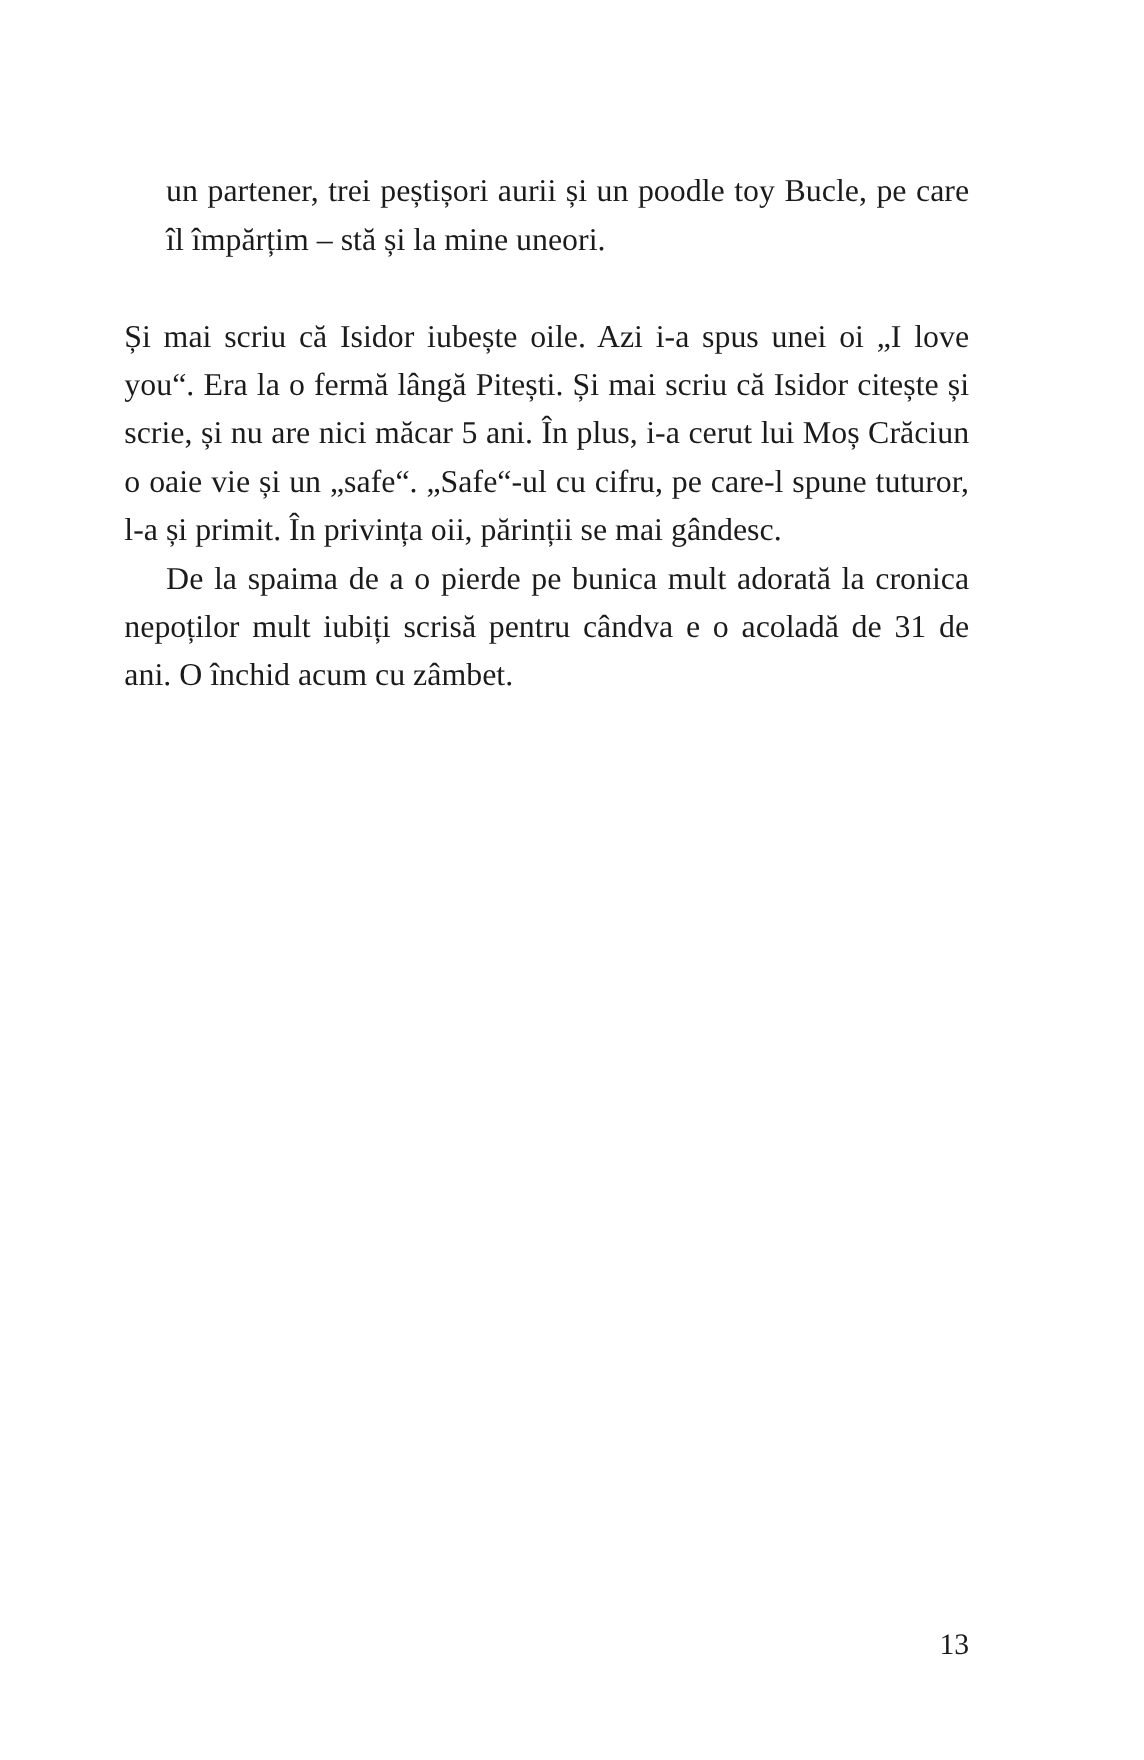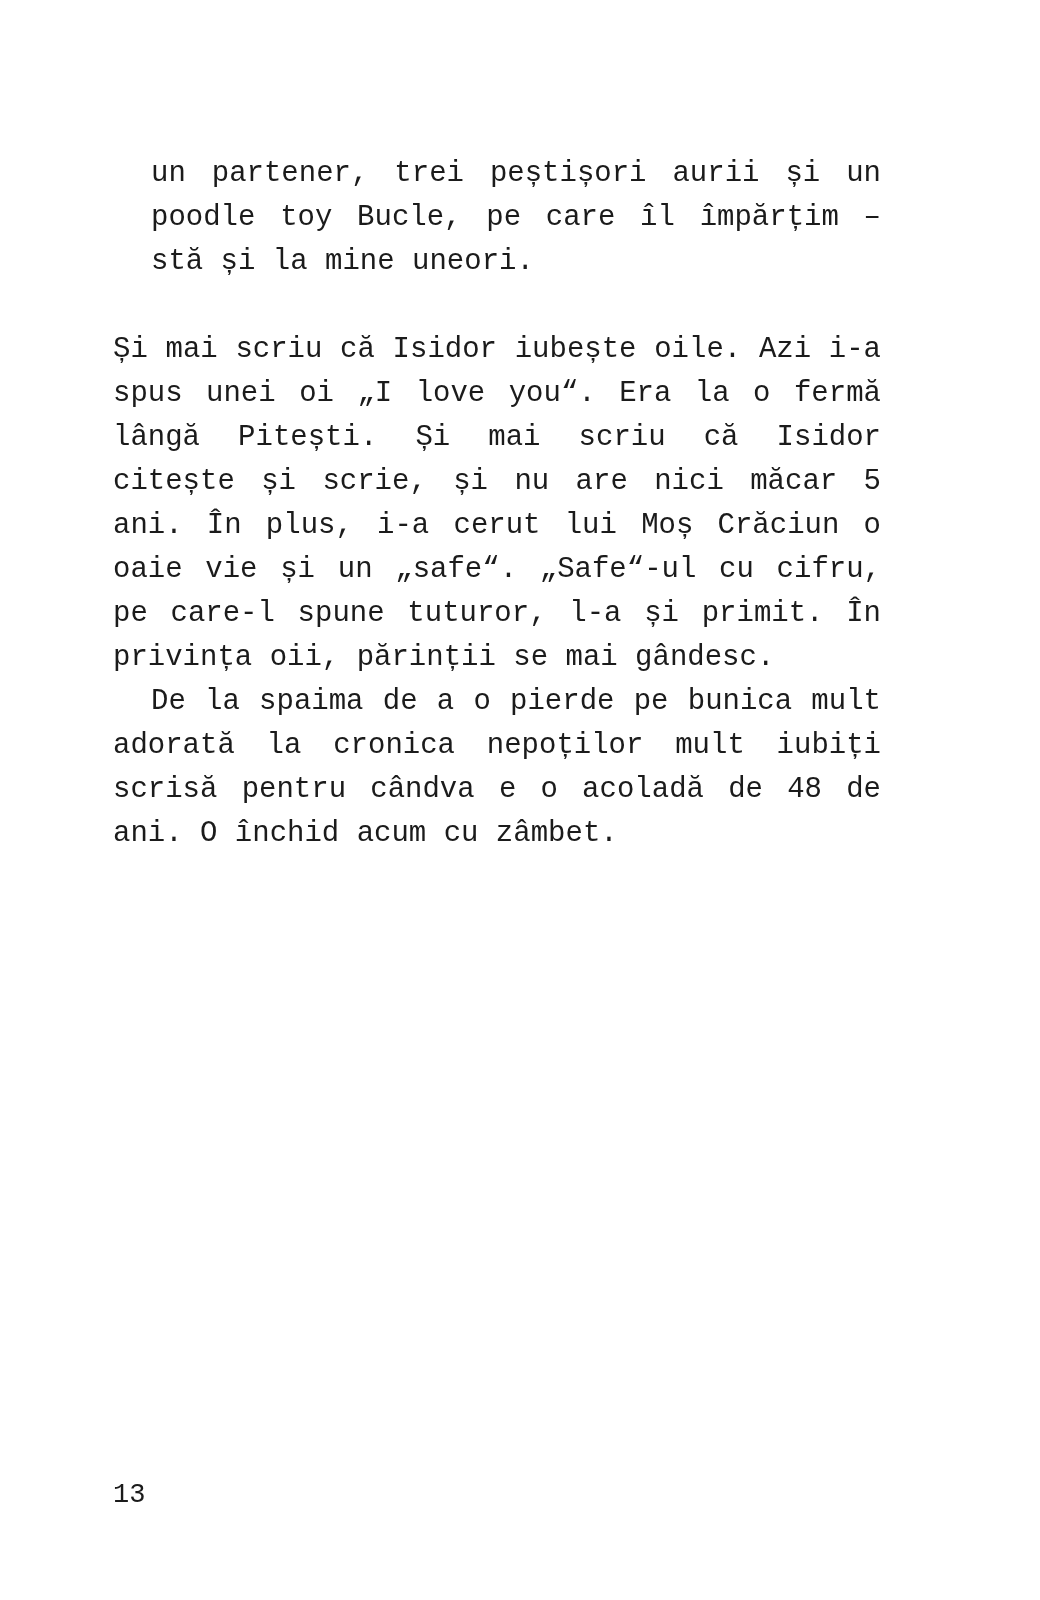--- a/index.html
+++ b/index.html
@@ -5,21 +5,21 @@
     html, body {
       margin: 0;
       padding: 0;
       background: #ffffff;
     }
     .page {
       position: relative;
       width: 928px;
       height: 1600px;
       background: #ffffff;
-      font-family: Liberation Mono, monospace;
+      font-family: Liberation Serif, serif;
       color: #1b1b1b;
       box-sizing: border-box;
       overflow: hidden;
     }
     .text-block {
       position: absolute;
       left: 113px;
       top: 152px;
       width: 768px;
       font-size: 29px;
@@ -34,36 +34,36 @@
       margin: 0;
     }
     p.body-paragraph.indent {
       text-indent: 38px;
     }
     .page-number {
       position: absolute;
       top: 1480px;
       left: 113px;
       width: 768px;
-      text-align: left;
+      text-align: right;
       font-size: 27px;
       color: #1b1b1b;
     }
   </style>
 </head>
 <body>
 
 <div class="page">
 
   <div class="text-block">
 
     <p class="quote-block">un partener, trei peștișori aurii și un poodle toy Bucle, pe care îl împărțim – stă și la mine uneori.</p>
 
     <p class="body-paragraph">Și mai scriu că Isidor iubește oile. Azi i-a spus unei oi „I love you“. Era la o fermă lângă Pitești. Și mai scriu că Isidor citește și scrie, și nu are nici măcar 5 ani. În plus, i-a cerut lui Moș Crăciun o oaie vie și un „safe“. „Safe“-ul cu cifru, pe care-l spune tuturor, l-a și primit. În privința oii, părinții se mai gândesc.</p>
 
 
-    <p class="body-paragraph indent">De la spaima de a o pierde pe bunica mult adorată la cronica nepoților mult iubiți scrisă pentru cândva e o acoladă de 48 de ani. O închid acum cu zâmbet.</p>
+    <p class="body-paragraph indent">De la spaima de a o pierde pe bunica mult adorată la cronica nepoților mult iubiți scrisă pentru cândva e o acoladă de 31 de ani. O închid acum cu zâmbet.</p>
 
   </div>
 
   <div class="page-number">13</div>
 
 </div>
 
 </body></html>

